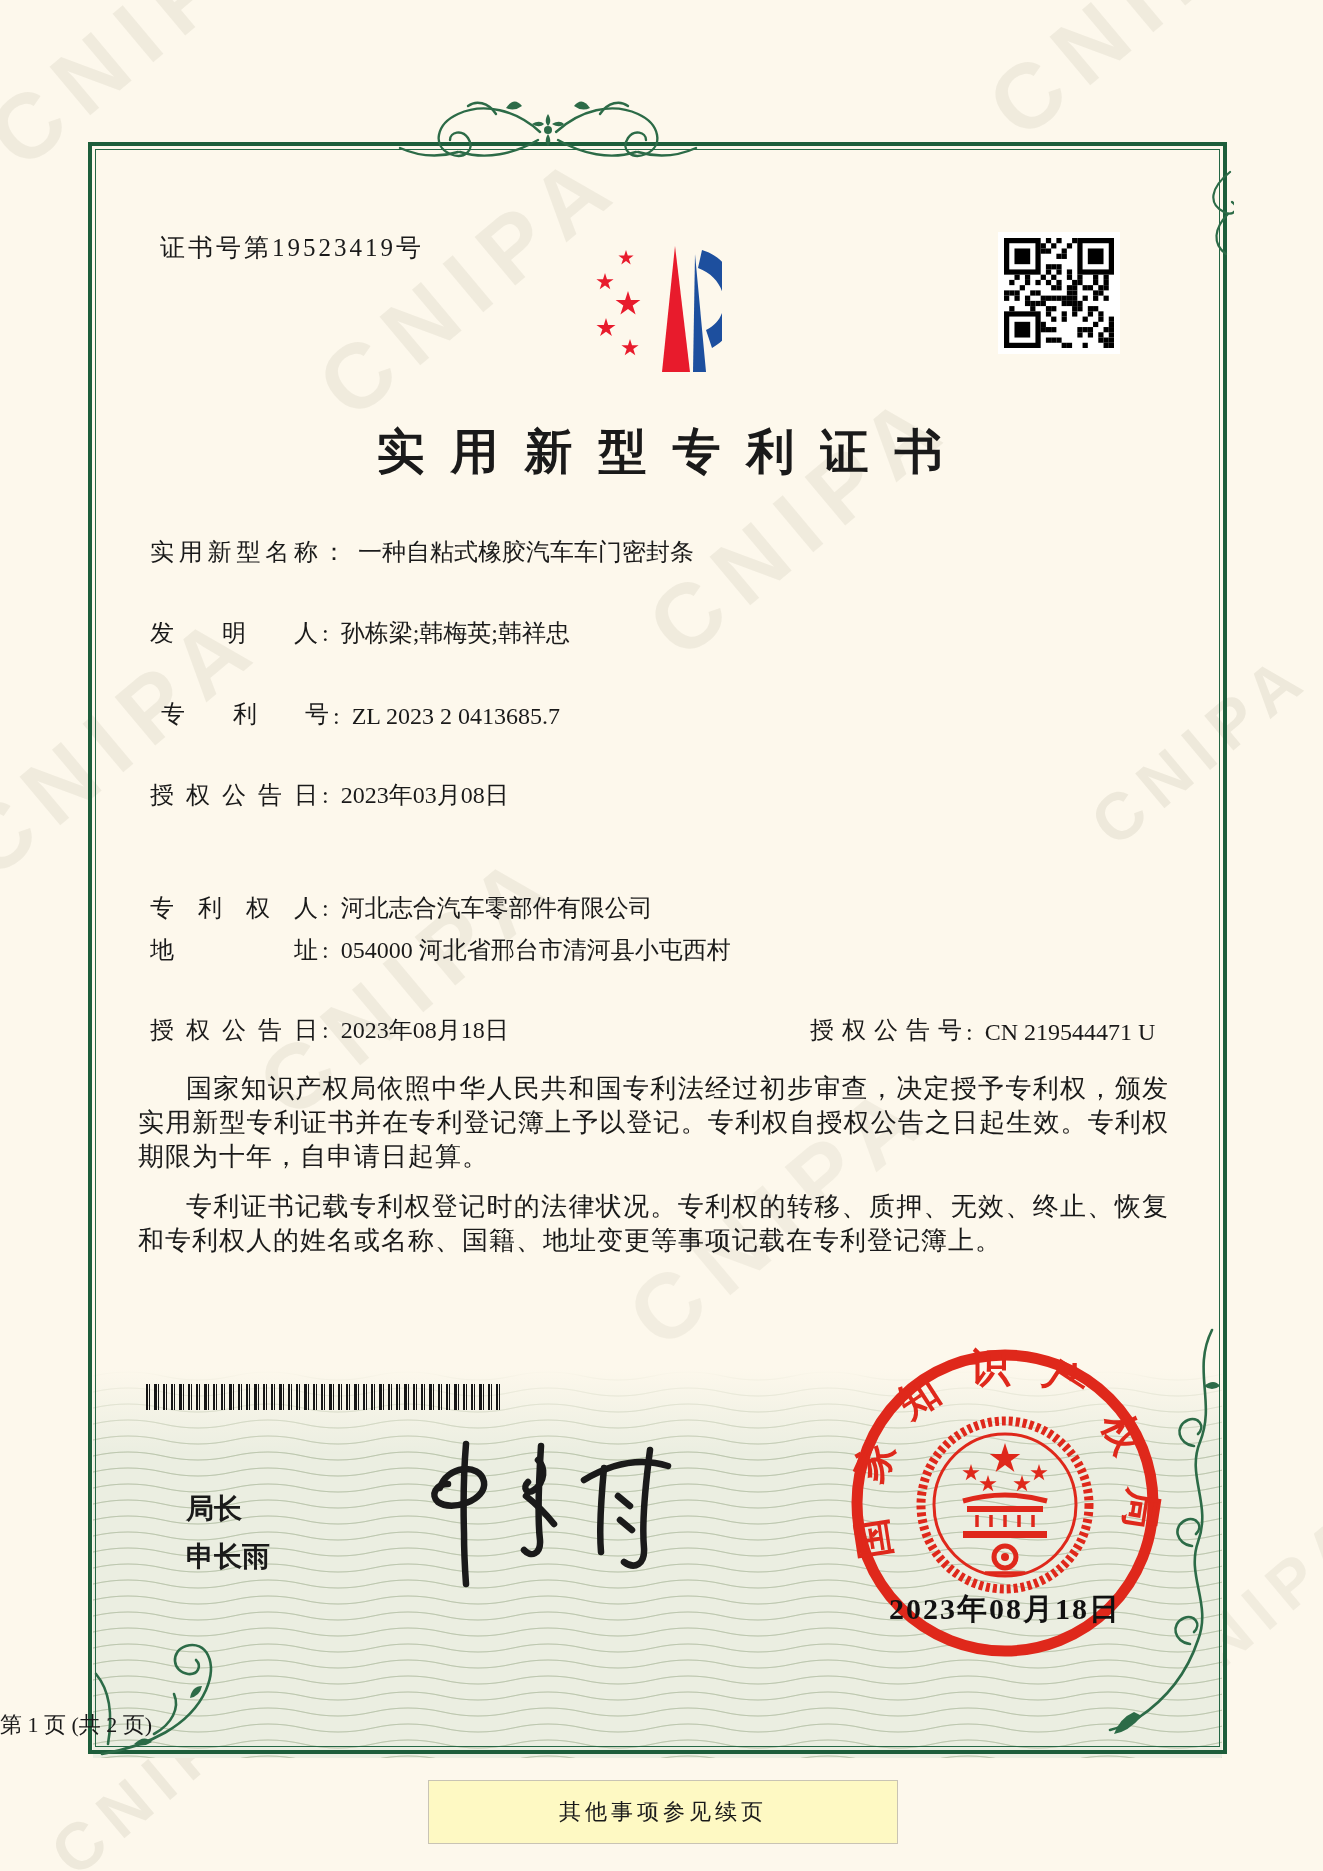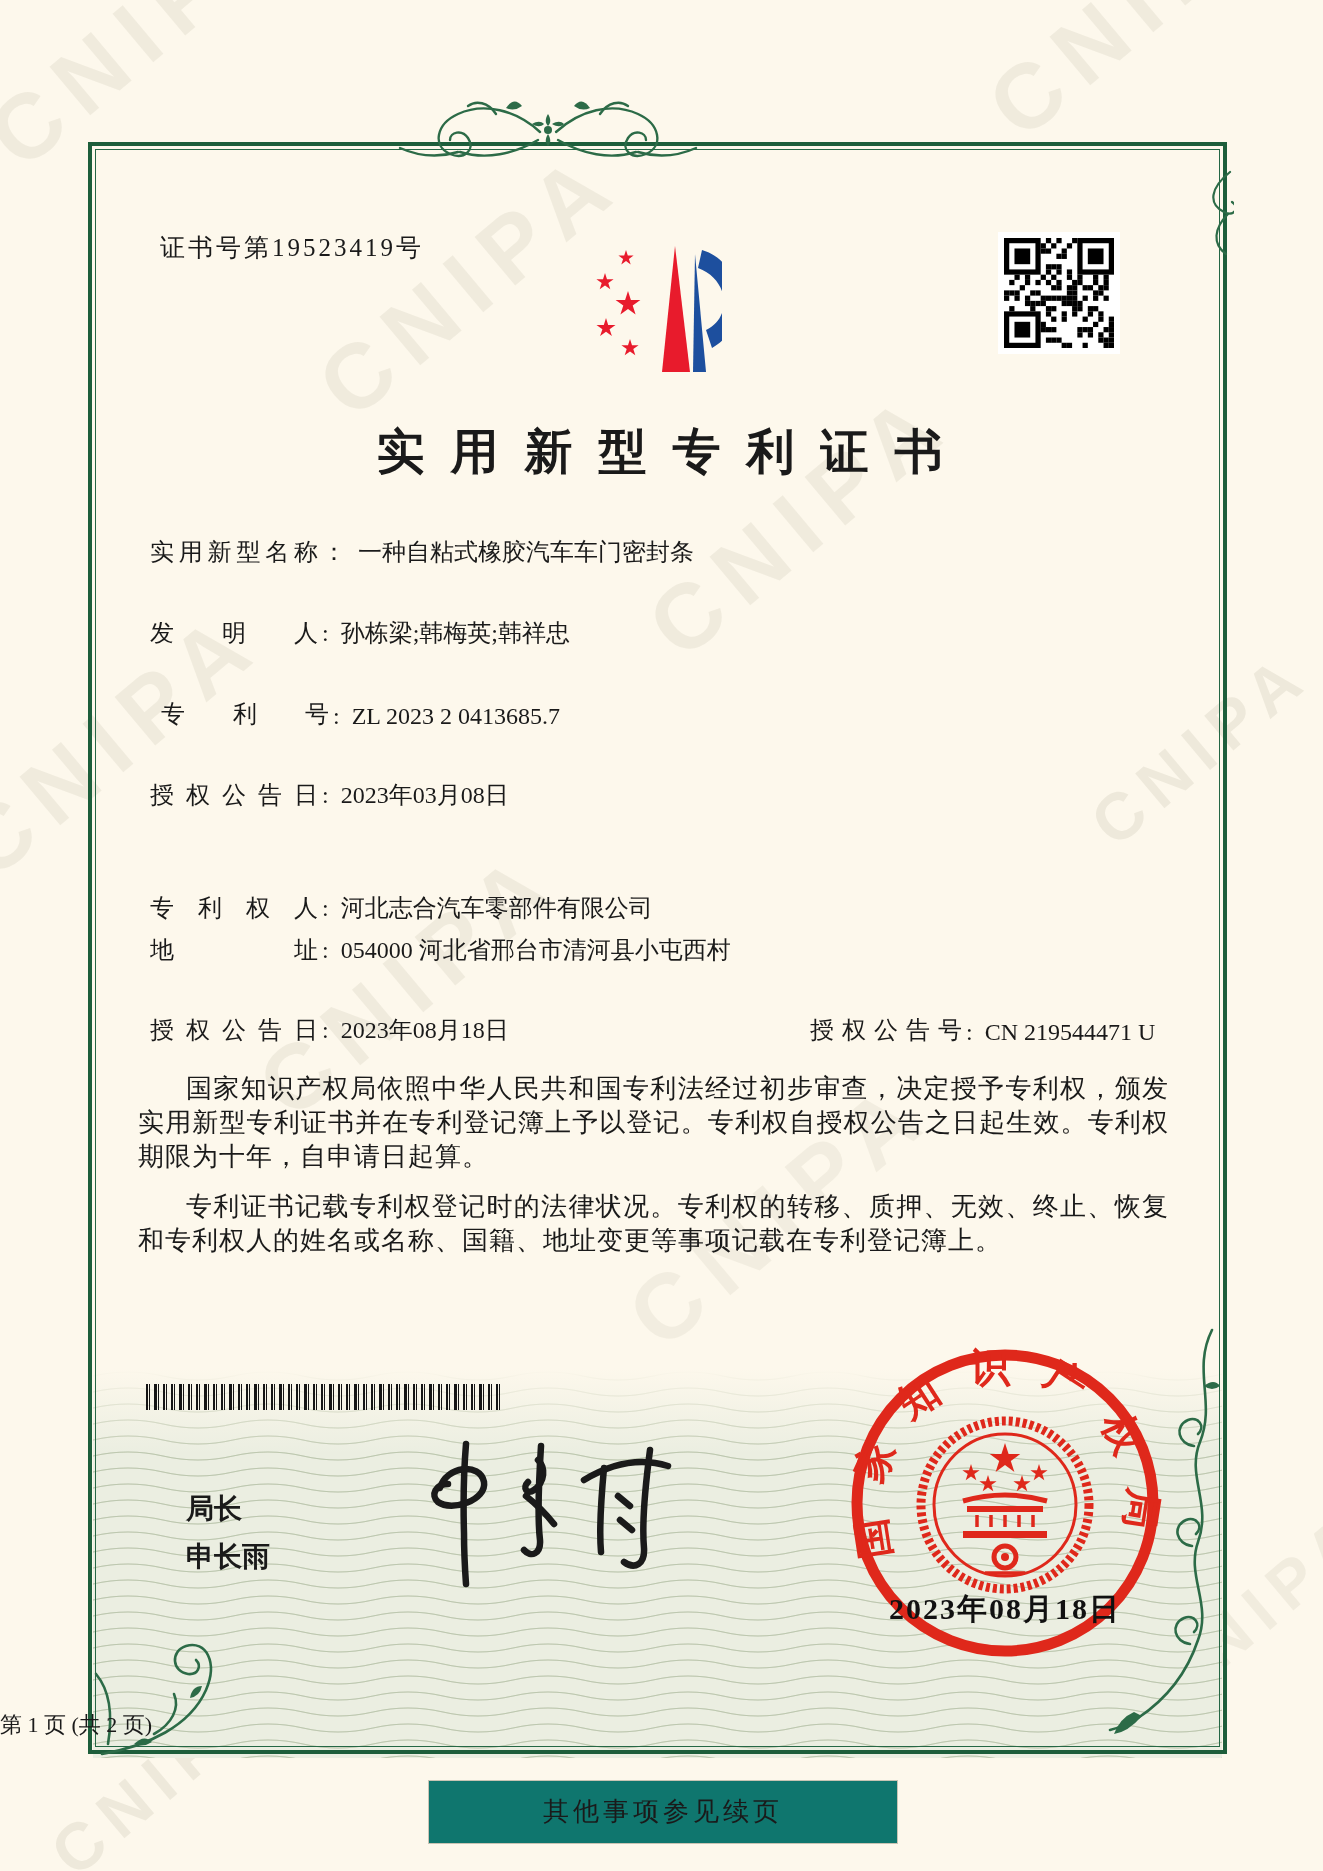--- a/index.html
+++ b/index.html
@@ -44,22 +44,22 @@
       #151515 3px 4px,transparent 4px 8px,
       #151515 8px 11px,transparent 11px 12px,
       #151515 12px 13px,transparent 13px 17px,
       #151515 17px 19px,transparent 19px 20px,
       #151515 20px 21px,transparent 21px 25px);}
   .director-label{left:186px;top:1490px;font-size:28px;font-weight:700;
     font-family:Liberation Mono, monospace;}
   .director-name{left:186px;top:1538px;font-size:28px;font-weight:700;
     font-family:"Liberation Sans","DejaVu Sans",sans-serif;}
   .page-footer{left:0;top:1710px;width:1266px;font-size:22px;}
-  .cont-box{left:428px;top:1780px;width:468px;height:62px;background:#0f766e;
-    border:1px solid #c9c4b4;text-align:center;line-height:62px;font-size:26px;
+  .cont-box{left:428px;top:1780px;width:468px;height:62px;background:#fef9c3;
+    border:1px solid #c9c4b4;text-align:center;line-height:62px;font-size:22px;
     letter-spacing:4px;}
   .qr-box{left:998px;top:232px;width:122px;height:122px;background:#ffffff;}
   .qr-box svg{position:absolute;left:6px;top:6px;}
   .seal{left:845px;top:1343px;}
   .seal text{font-weight:700;}
   .orn{position:absolute;pointer-events:none;}
 </style>
 </head>
 <body>
 

